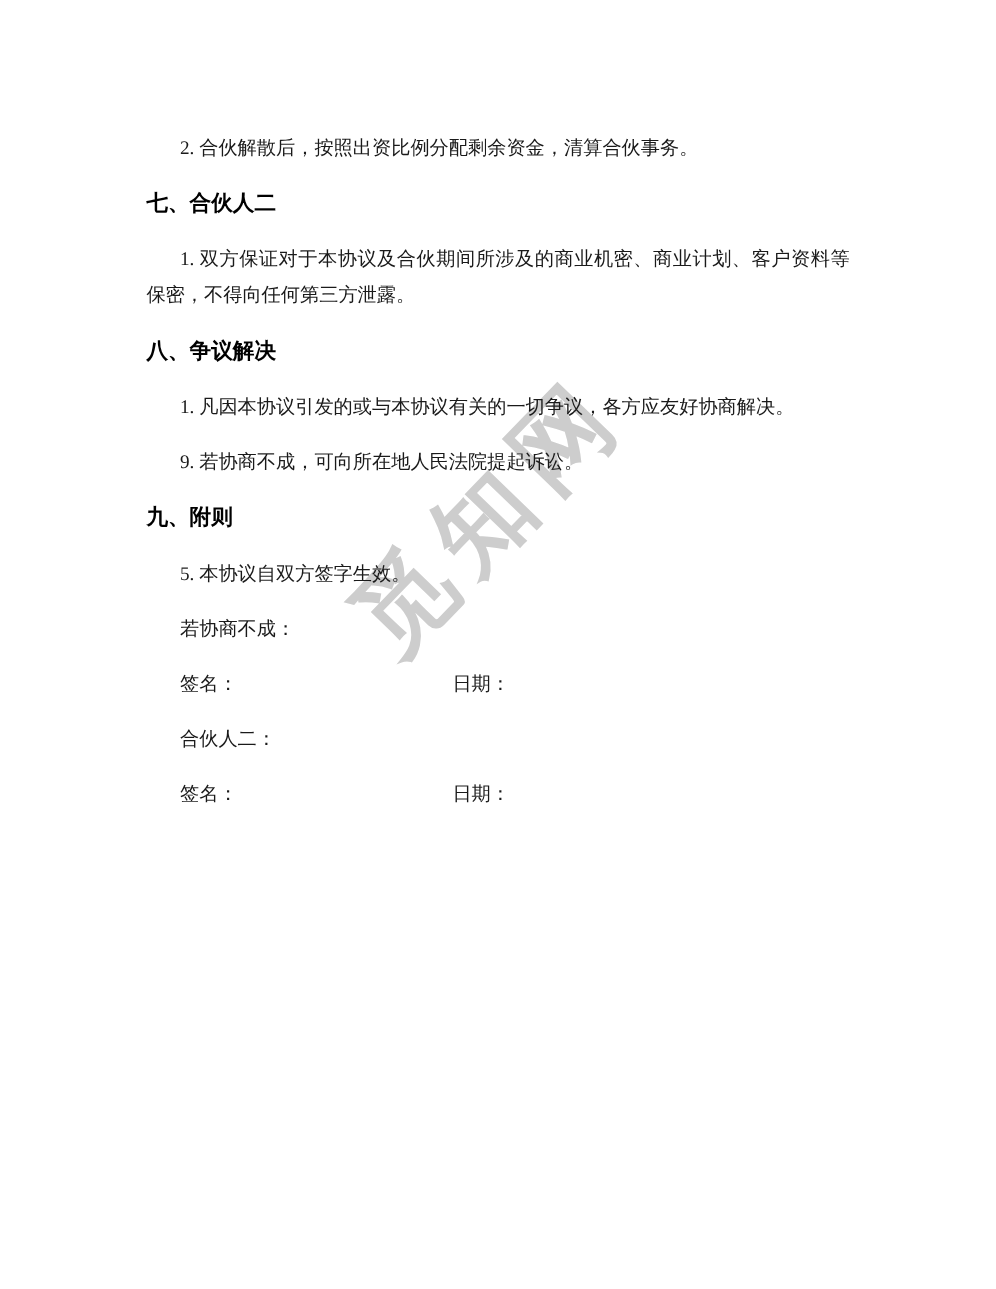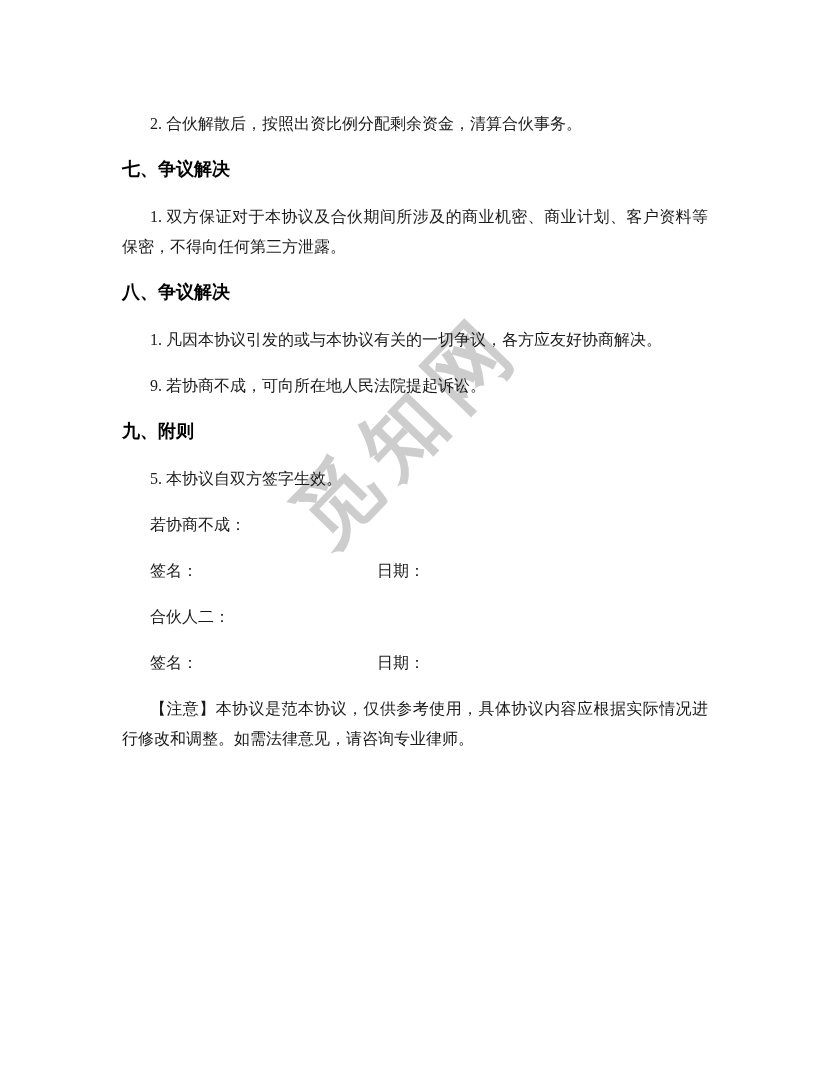--- a/index.html
+++ b/index.html
@@ -68,21 +68,21 @@
 <body>
 
 <div class="page">
 
   <div class="watermark">觅知网</div>
 
   <div class="content">
 
     <p>2. 合伙解散后，按照出资比例分配剩余资金，清算合伙事务。</p>
 
-    <h2>七、争议解决</h2>
+    <h2>七、合伙人二</h2>
 
     <p>1. 双方保证对于本协议及合伙期间所涉及的商业机密、商业计划、客户资料等保密，不得向任何第三方泄露。</p>
 
 
     <h2>八、争议解决</h2>
 
     <p>1. 凡因本协议引发的或与本协议有关的一切争议，各方应友好协商解决。</p>
 
     <p>9. 若协商不成，可向所在地人民法院提起诉讼。</p>
 
@@ -96,16 +96,15 @@
     <p class="sig-row">
       <span class="sig-label">签名：</span><span class="date-label">日期：</span>
     </p>
 
     <p>合伙人二：</p>
 
     <p class="sig-row">
       <span class="sig-label">签名：</span><span class="date-label">日期：</span>
     </p>
 
-    <p class="notice">【注意】本协议是范本协议，仅供参考使用，具体协议内容应根据实际情况进行修改和调整。如需法律意见，请咨询专业律师。</p>
 
   </div>
 </div>
 
 </body></html>

